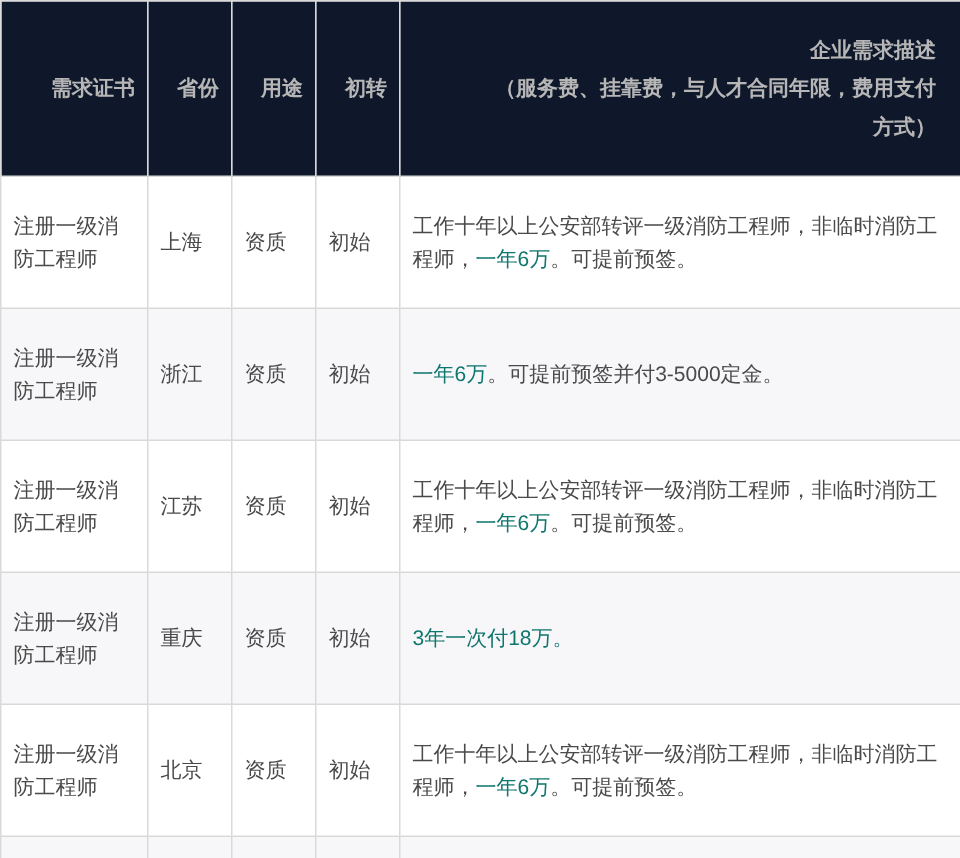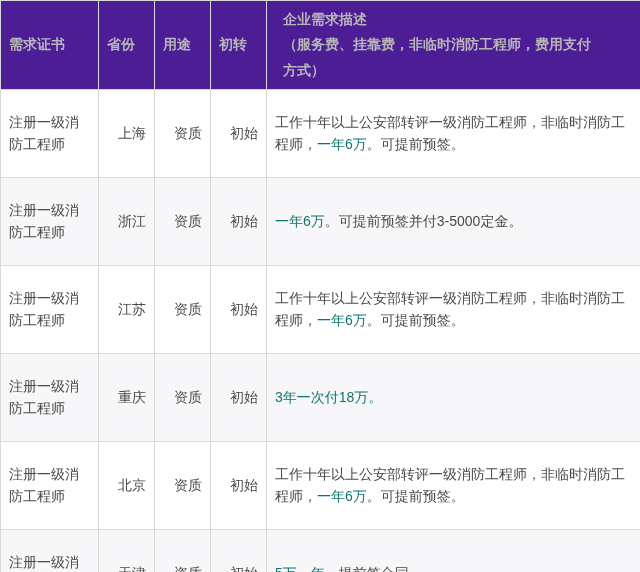--- a/index.html
+++ b/index.html
@@ -16,29 +16,29 @@
   }
   table.req-table {
     width: 640px;
     border-collapse: collapse;
     table-layout: fixed;
   }
   table.req-table th,
   table.req-table td {
     border: 1px solid #d9d9d9;
     vertical-align: middle;
-    padding: 6px 8px;
+    padding: 20px 8px;
     font-size: 14px;
     line-height: 1.55;
   }
   thead th {
-    background: #4c1d95;
+    background: #0f172a;
     color: #b6b6b6;
     font-weight: bold;
-    text-align: left;
+    text-align: right;
     vertical-align: middle;
     height: 76px;
     font-size: 14.5px;
   }
   thead th.desc-head {
     padding: 4px 16px;
     line-height: 1.8;
   }
   
   col.c-cert { width: 98px; }
@@ -53,21 +53,21 @@
   tbody tr.row-odd td {
     background: #f7f7f9;
   }
   td.cert {
     text-align: left;
     color: #4a4a4a;
     line-height: 1.6;
     padding: 8px 10px;
   }
   td.center {
-    text-align: right;
+    text-align: left;
     color: #4a4a4a;
   }
   td.desc {
     text-align: left;
     color: #4a4a4a;
     padding: 8px 12px;
     line-height: 1.75;
   }
   .hl {
     color: #0f766e;
@@ -86,21 +86,21 @@
     <col class="c-desc">
   </colgroup>
   <thead>
     <tr>
       <th>需求证书</th>
       <th>省份</th>
       <th>用途</th>
       <th>初转</th>
       <th class="desc-head">
         <div>企业需求描述</div>
-        <div>（服务费、挂靠费，非临时消防工程师，费用支付</div>
+        <div>（服务费、挂靠费，与人才合同年限，费用支付</div>
         <div>方式）</div>
       </th>
     </tr>
   </thead>
   <tbody>
 
     <tr class="row-even">
       <td class="cert">注册一级消防工程师</td>
       <td class="center">上海</td>
       <td class="center">资质</td>

